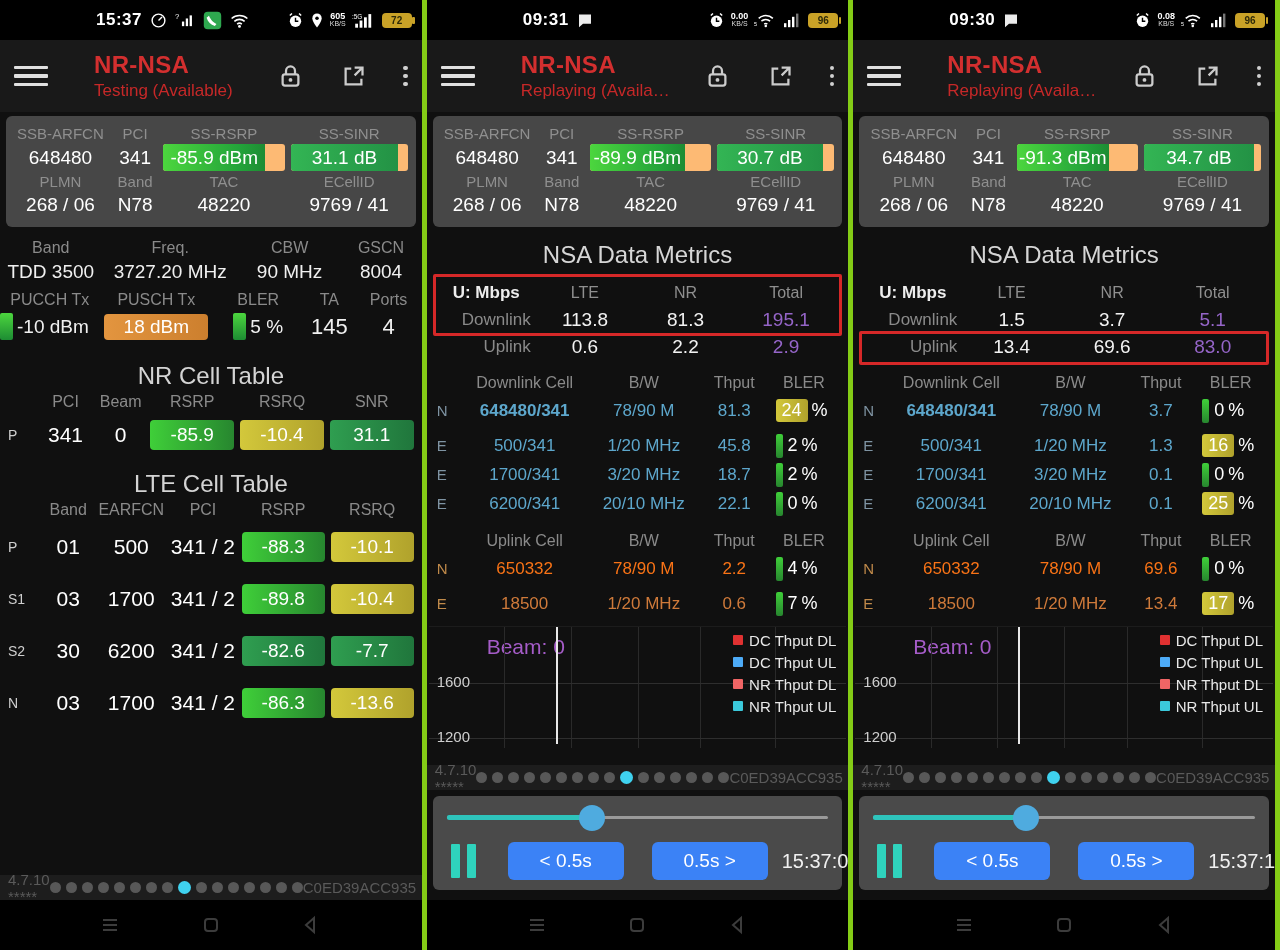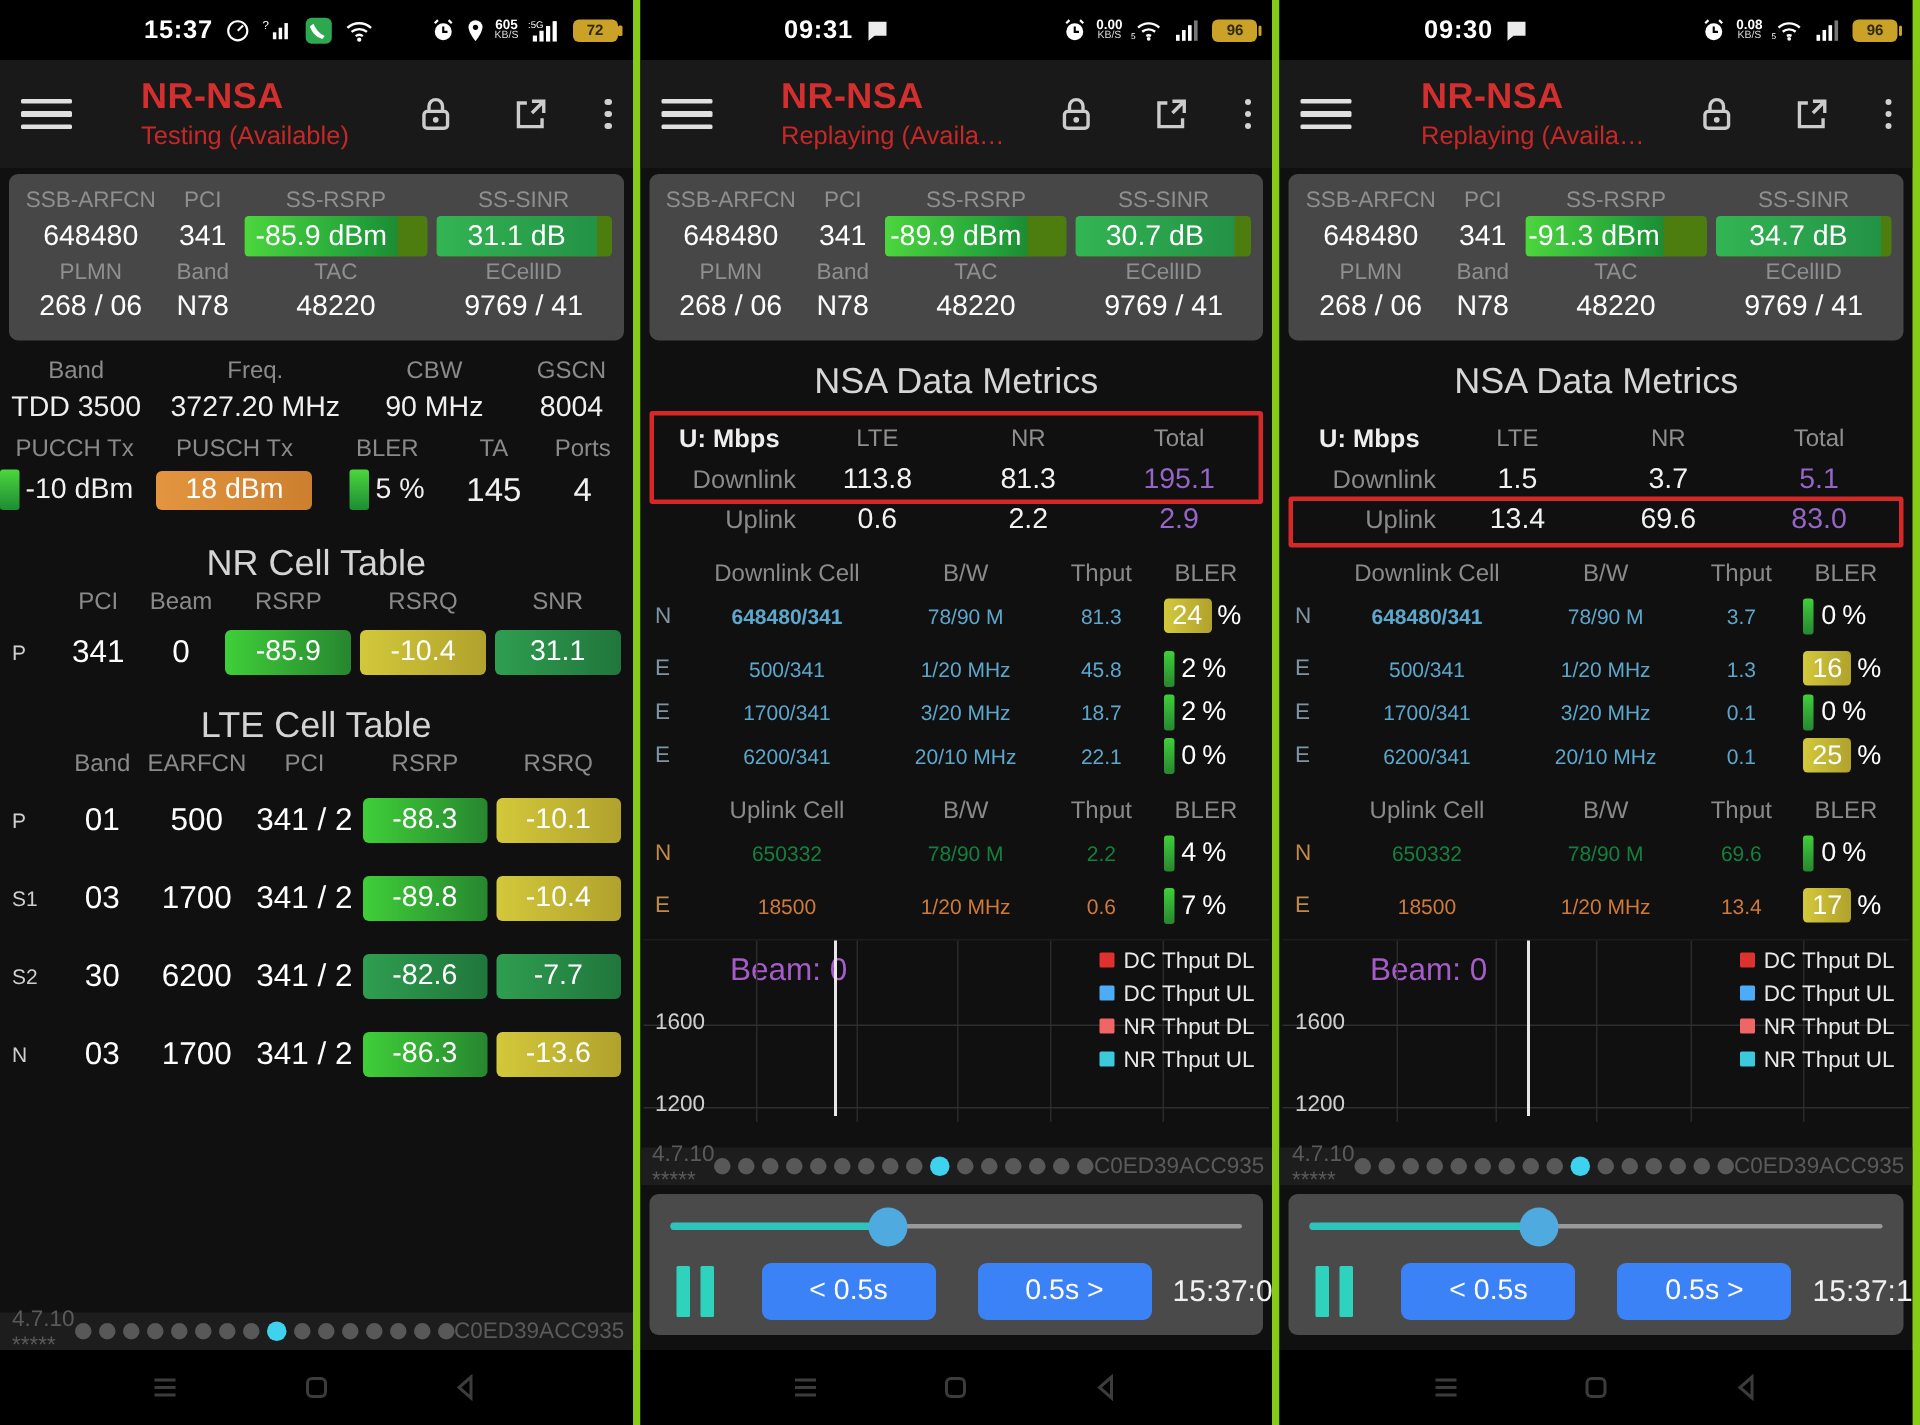--- a/index.html
+++ b/index.html
@@ -23,21 +23,21 @@
   .titles{margin-left:46px;min-width:0;flex:1}
   .ab-title{color:#d32f2f;font-size:24px;font-weight:bold;letter-spacing:.3px}
   .ab-sub{color:#c62828;font-size:17px;margin-top:2px;white-space:nowrap;overflow:hidden}
   .ab-icons{display:flex;align-items:center;gap:36px;margin-left:6px}
   .kebab i{display:block;width:4.5px;height:4.5px;border-radius:50%;background:#d0d0d0;margin:3.5px auto}
   
   .card{margin:4px 6px 0;background:#474747;border-radius:6px;padding:7px 8px 9px;flex:0 0 auto}
   .c-row{display:grid;grid-template-columns:1.15fr .55fr 1.5fr 1.45fr;align-items:center;column-gap:6px;text-align:center}
   .c-h{color:#8f8f8f;font-size:15px;padding:2px 0}
   .c-v{color:#fff;font-size:19px;padding:2px 0}
-  .meter{height:27px;border-radius:3px;overflow:hidden;display:flex;width:100%;background:#4d7c0f}
+  .meter{height:27px;border-radius:3px;overflow:hidden;display:flex;width:100%;background:#fdba74}
   .meter .fill{display:flex;align-items:center;justify-content:center;color:#fff;font-size:19px;background:linear-gradient(90deg,#4cd63e,#23a33a 75%,#1d8c33)}
   .meter.sinr .fill{background:linear-gradient(90deg,#33b554,#239245)}
   
   .kv{margin-top:12px;flex:0 0 auto}
   .kv-g1{display:grid;grid-template-columns:1fr 1.35fr 1fr .8fr;text-align:center;row-gap:4px}
   .kv-g2{display:grid;grid-template-columns:1.05fr 1.2fr .95fr .55fr .7fr;text-align:center;row-gap:4px;margin-top:8px;align-items:center}
   .kv-h{color:#8a8a8a;font-size:16px}
   .kv-v{color:#f0f0f0;font-size:19px}
   .chip-inline{display:flex;align-items:center;justify-content:flex-start;gap:4px;color:#f0f0f0;font-size:19px}
   .sq{width:13px;height:27px;border-radius:2px;background:linear-gradient(180deg,#4cd63e,#1d8c33);flex:0 0 auto}
@@ -67,23 +67,23 @@
   .m-v.total{color:#9565c8}
   .redbox{position:absolute;left:-6px;right:-6px;border:3px solid #d62828;border-radius:2px;pointer-events:none}
   
   .celltbl{margin:10px 10px 0;flex:0 0 auto}
   .t-row{display:grid;grid-template-columns:24px 1.45fr 1.25fr .8fr .78fr;align-items:center;text-align:center;height:29px}
   .t-row.hdr{height:26px}
   .t-row .th{font-size:16px}
   .ctag{font-size:15px;text-align:left}
   .dl .ctag{color:#7f94a3}
   .ul .ctag{color:#c08a4a}
-  .cv{font-size:14px}
+  .cv{font-size:17px}
   .dl .cv{color:#5da7cc}
-  .ul .cv{color:#15803d}
+  .ul .cv{color:#f97316}
   .t-row[data-tone="orange"] .cv{color:#cf7a3a}
   .nrow{margin-bottom:6px}
   .bler{display:inline-flex;align-items:center;justify-content:flex-start;color:#fff;font-size:18px;padding-left:6px}
   .bler .bbar{width:7px;height:24px;border-radius:2px;background:linear-gradient(180deg,#3fcf39,#27862f);margin-right:5px}
   .bler b{font-weight:normal}
   .bler .pct{margin-left:4px}
   .bler[data-color="yellow"] b{background:linear-gradient(90deg,#d3c83b,#b0a22c);padding:1px 6px;border-radius:3px}
   
   .chart{position:relative;height:122px;margin:8px 2px 0;flex:0 0 auto;border-top:1px solid #1c1c1c}
   .gl-h{position:absolute;left:0;right:0;height:1px;background:#2e2e2e}

